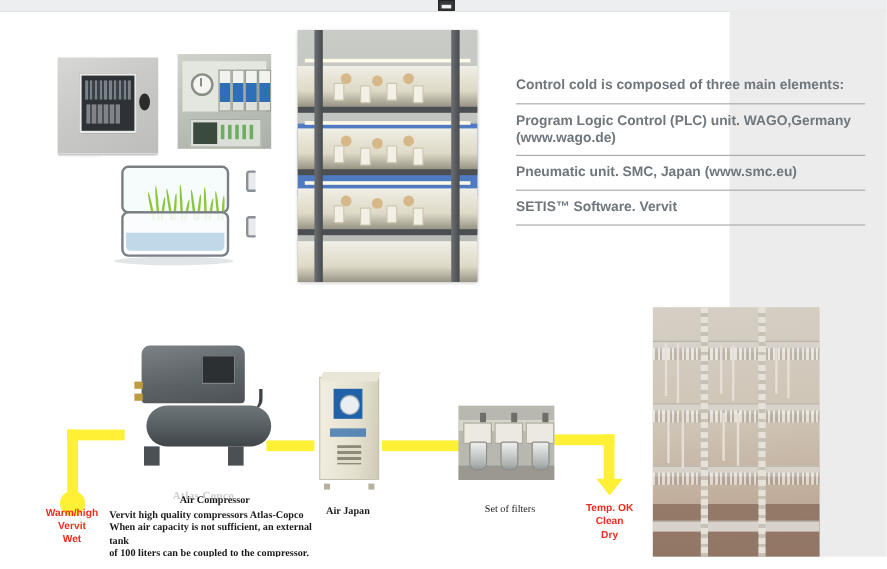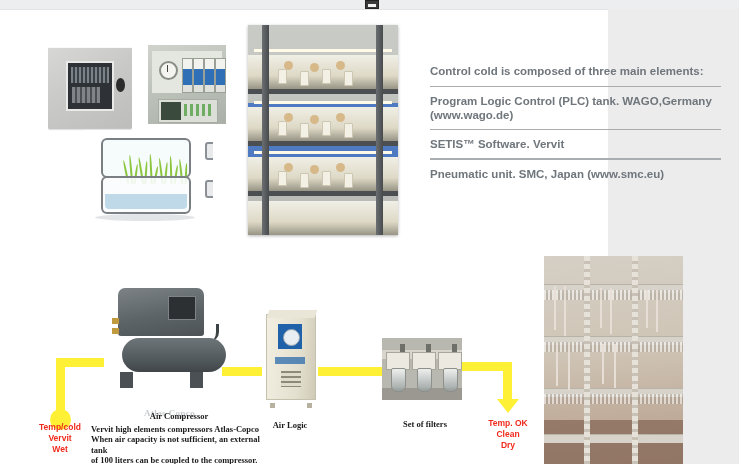--- a/index.html
+++ b/index.html
@@ -133,21 +133,21 @@
         background:linear-gradient(180deg,rgba(240,242,240,.95),rgba(150,160,160,.8));border:1px solid #8d8f8a;}
   .filt .knobq{position:absolute;top:6px;width:5px;height:9px;background:#6d6f68;}
   .filt .bg2{position:absolute;left:0;bottom:0;width:80px;height:12px;background:#9a9890;}
 
   
   .lbl-wc{position:absolute;left:31px;top:422px;width:58px;text-align:center;font-size:8.5px;font-weight:bold;color:#f02b1c;line-height:11px;}
   .lbl-tok{position:absolute;left:480px;top:418px;width:56px;text-align:center;font-size:8.5px;font-weight:bold;color:#f02b1c;line-height:11px;}
   .lbl-comp{position:absolute;left:91px;top:411px;width:176px;font-size:8.5px;color:#1b1b1b;line-height:10.5px;font-family:"Liberation Serif",serif;font-weight:bold;}
   .lbl-comp .h{display:block;text-align:center;margin-bottom:2px;}
   .lbl-dry{position:absolute;left:258px;top:420px;width:64px;text-align:center;font-size:8.5px;font-weight:bold;color:#1b1b1b;font-family:"Liberation Serif",serif;}
-  .lbl-filt{position:absolute;left:386px;top:419px;width:78px;text-align:center;font-size:8.5px;font-weight:bold;color:#1b1b1b;font-family:"Liberation Serif",serif;}
+  .lbl-filt{position:absolute;left:386px;top:419px;width:78px;text-align:center;font-size:8.5px;font-weight:normal;color:#1b1b1b;font-family:"Liberation Serif",serif;}
 </style>
 </head>
 <body>
 
 <div class="root">
 
   <div class="topbar">
     <div class="topnub"></div>
   </div>
 
@@ -239,23 +239,23 @@
     <div class="vial" style="left:74px;top:96px"></div>
     <div class="vial" style="left:96px;top:98px"></div>
     <div class="vial" style="left:30px;top:146px"></div>
     <div class="vial" style="left:52px;top:148px"></div>
     <div class="vial" style="left:74px;top:146px"></div>
     <div class="vial" style="left:96px;top:148px"></div>
   </div>
 
   <div class="cu-lead">Control cold is composed of three main elements:</div>
   <div class="cu-list">
-    <div class="cu-item">Program Logic Control (PLC) tank. WAGO,Germany (www.wago.de)</div>
+    <div class="cu-item">Program Logic Control (PLC) unit. WAGO,Germany (www.wago.de)</div>
+    <div class="cu-item">Pneumatic unit. SMC, Japan (www.smc.eu)</div>
     <div class="cu-item last">SETIS™ Software. Vervit</div>
-    <div class="cu-item">Pneumatic unit. SMC, Japan (www.smc.eu)</div>
   </div>
 
 
   <div class="pipe p-v-left"></div>
   <div class="pipe p-h-left"></div>
   <div class="bulb"></div>
   <div class="pipe p-h-1"></div>
   <div class="pipe p-h-2"></div>
   <div class="pipe p-h-3"></div>
   <div class="pipe p-v-right"></div>
@@ -319,35 +319,35 @@
     <div class="tube" style="left:66px;top:32px;height:46px"></div>
     <div class="tube" style="left:102px;top:34px;height:38px"></div>
     <div class="tube" style="left:112px;top:34px;height:42px"></div>
     <div class="tube" style="left:12px;top:86px;height:44px"></div>
     <div class="tube" style="left:24px;top:86px;height:48px"></div>
     <div class="tube" style="left:58px;top:88px;height:40px"></div>
     <div class="tube" style="left:70px;top:88px;height:44px"></div>
   </div>
 
   <div class="lbl-wc">
-    <span>Temp/cold</span><br>
+    <span>Warm/high</span><br>
     <span>Vervit</span><br>
     <span>Wet</span>
   </div>
 
   <div class="lbl-tok">
     <span>Temp. OK</span><br>
     <span>Clean</span><br>
     <span>Dry</span>
   </div>
 
   <div class="lbl-comp">
     <span class="h">Air Compressor</span>
-    <span>Vervit high elements compressors Atlas-Copco</span><br>
+    <span>Vervit high quality compressors Atlas-Copco</span><br>
     <span>When air capacity is not sufficient, an external tank</span><br>
     <span>of 100 liters can be coupled to the compressor.</span>
   </div>
 
-  <div class="lbl-dry">Air Logic</div>
+  <div class="lbl-dry">Air Japan</div>
   <div class="lbl-filt">Set of filters</div>
 
   <div class="bottomstrip"></div>
 </div>
 
 </body></html>

